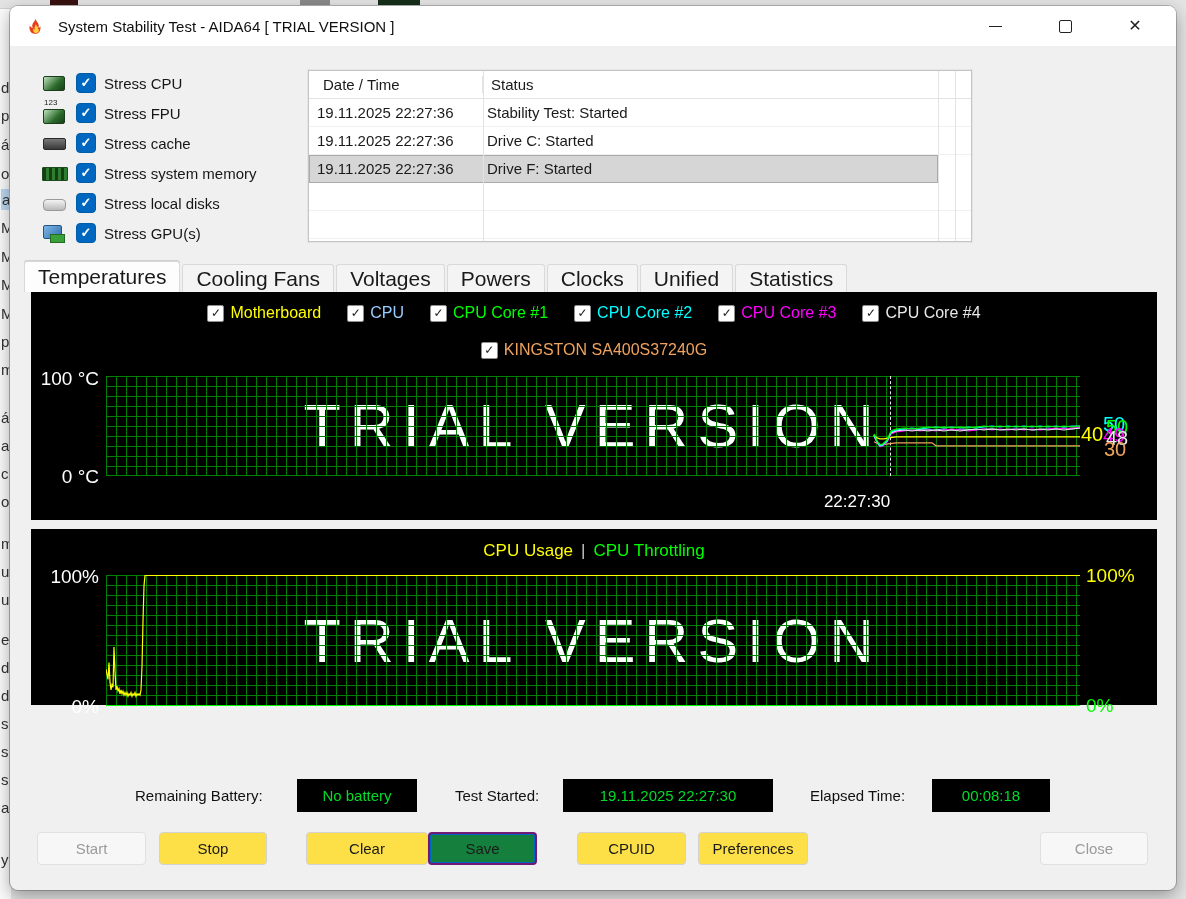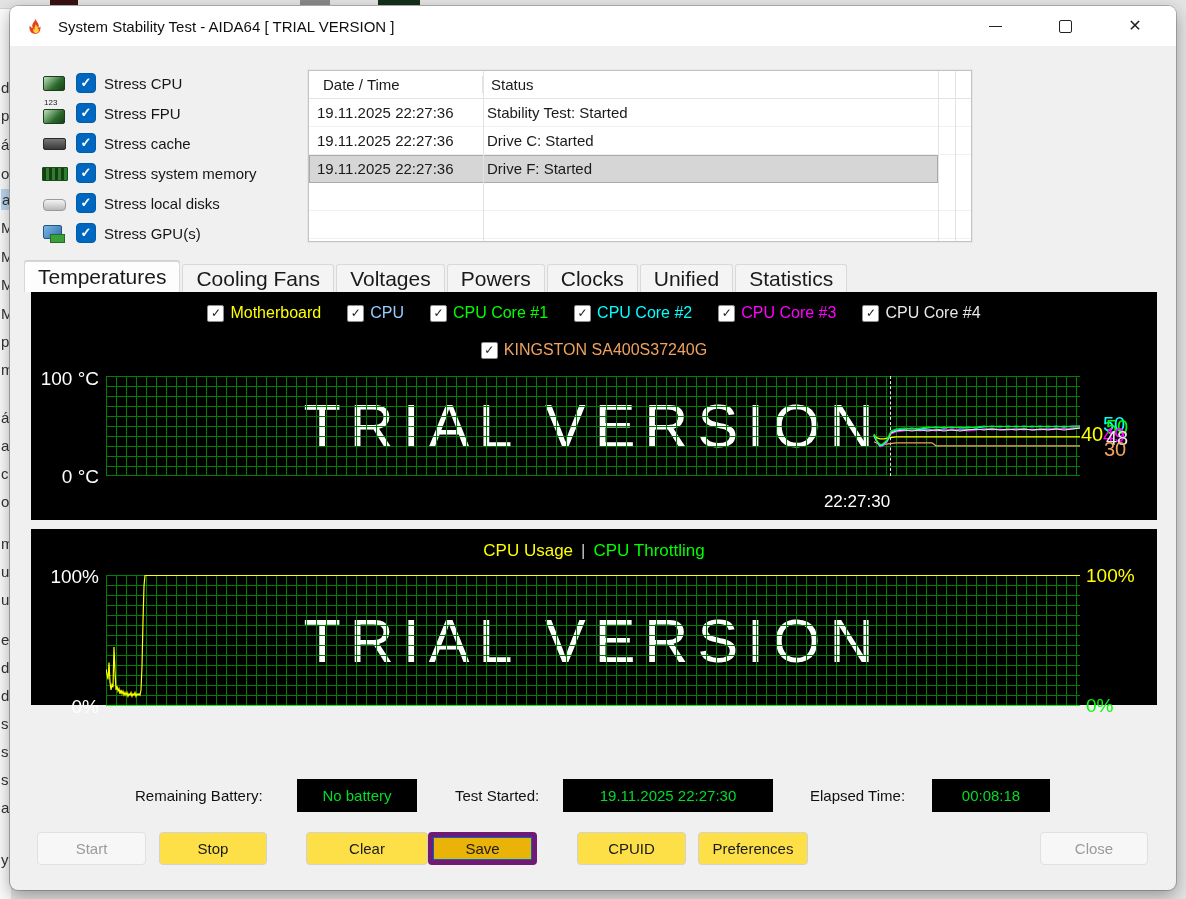--- a/index.html
+++ b/index.html
@@ -67,21 +67,21 @@
   .vlabel{position:absolute;font-size:20px;line-height:1;z-index:4;white-space:nowrap;}
   .x-tick{position:absolute;color:#fff;font-size:17px;z-index:4;transform:translateX(-50%);}
   .chart2-head{position:absolute;left:0;right:0;top:12px;text-align:center;font-size:17px;z-index:4;}
   .chart2-head .sep{color:#c8c8c8;padding:0 8px;}
   
   .statlabel{position:absolute;font-size:15px;color:#111;top:773px;height:33px;display:flex;align-items:center;}
   .led{position:absolute;top:773px;height:33px;background:#000;color:#00dc28;font-size:15px;display:flex;align-items:center;justify-content:center;}
   
   .btn{position:absolute;top:826px;height:33px;background:#fde047;border:1px solid #d2d2d2;border-radius:4px;font-size:15px;color:#1a1a1a;display:flex;align-items:center;justify-content:center;box-sizing:border-box;}
   .btn.disabled{color:#9b9b9b;background:#f7f7f7;border-color:#e0e0e0;}
-  .btn.focused{background:#eab308;border:5px solid #701a75;box-shadow:0 0 0 1px #0067c0 inset;}
+  .btn.focused{background:#15803d;border:2px solid #701a75;box-shadow:0 0 0 1px #0067c0 inset;}
 </style>
 </head>
 <body>
 
 <div id="stage">
   <div class="topsliver" style="left:50px;width:28px;background:#3a1010;"></div>
   <div class="topsliver" style="left:300px;width:30px;background:#8a8a8a;"></div>
   <div class="topsliver" style="left:378px;width:42px;background:#15301a;"></div>
   <div id="bgstrip">
       <span class="frag" style="top: 70px;">d</span>

